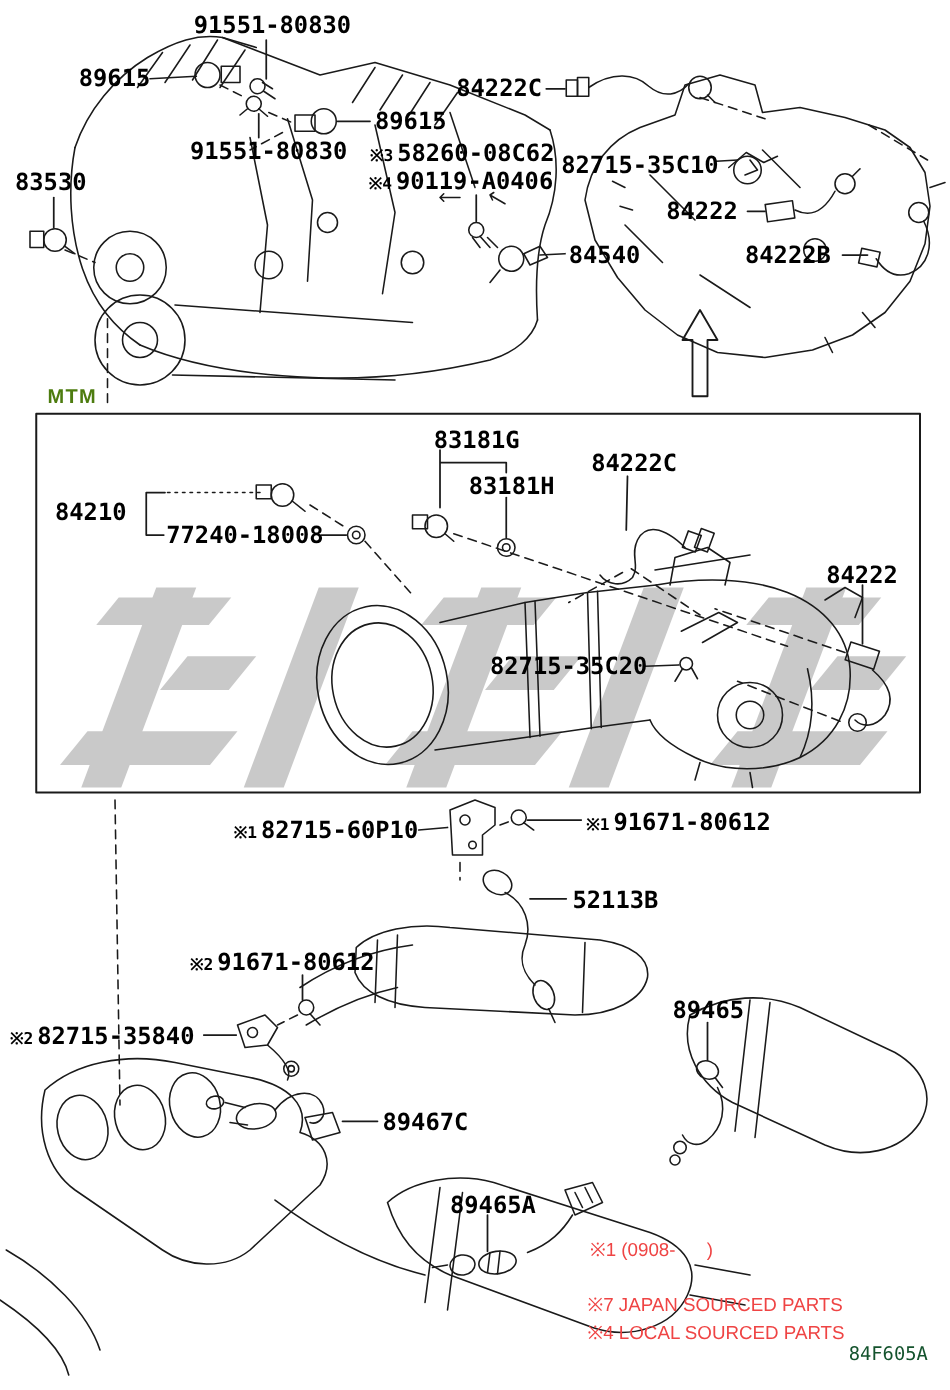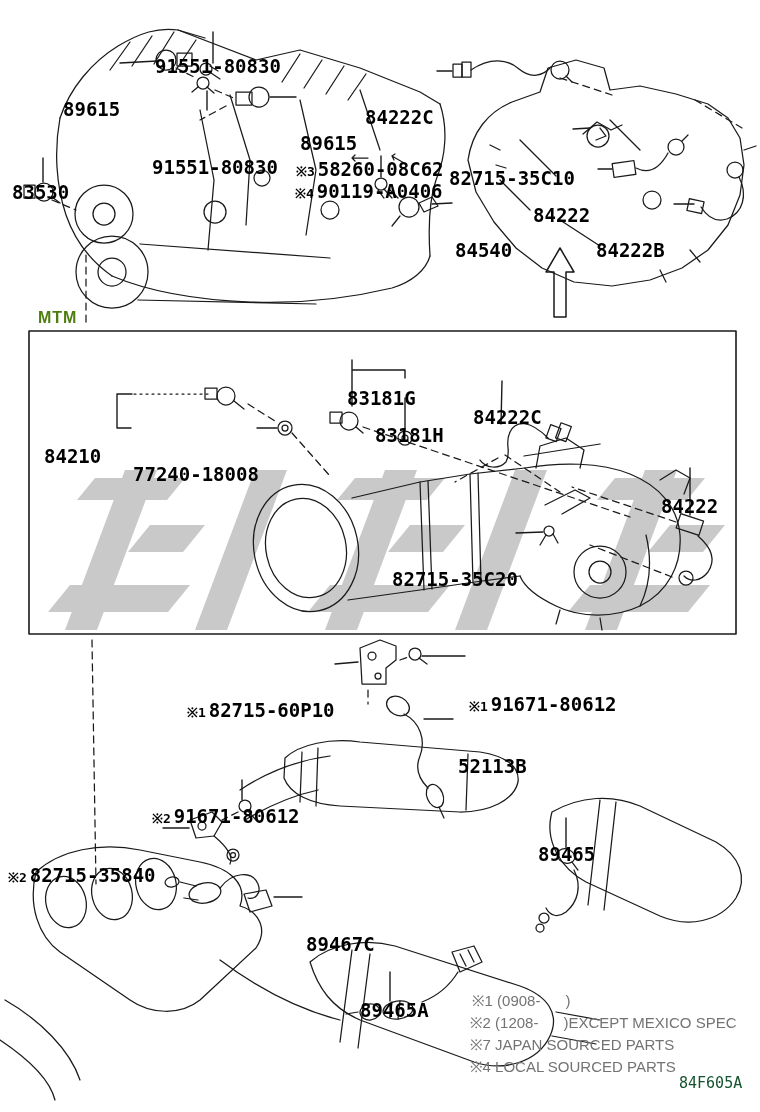--- a/index.html
+++ b/index.html
@@ -1,24 +1,24 @@
 <!DOCTYPE html>
 <html><head>
 <meta charset="utf-8">
 <style>
   html,body{margin:0;padding:0;background:#fff;}
   #stage{position:relative;width:760px;height:1112px;background:#fff;overflow:hidden;
          font-family:"DejaVu Sans Mono",monospace;}
   #lineart{position:absolute;left:0;top:0;}
   .pn{position:absolute;font:bold 19px "DejaVu Sans Mono",monospace;color:#000;
-      white-space:nowrap;line-height:1;letter-spacing:0;margin-top:46px;}
+      white-space:nowrap;line-height:1;letter-spacing:0;}
   .pn .pre{font-size:13px;font-weight:bold;margin-right:3px;}
   .tag{position:absolute;font:600 16px "Liberation Sans",sans-serif;color:#4d7c0f;
        letter-spacing:1px;line-height:1;}
-  .note{position:absolute;font:15px "Liberation Sans",sans-serif;color:#737373;
+  .note{position:absolute;font:15px "Liberation Sans",sans-serif;color:#ef4444;
         white-space:pre;line-height:1;}
   .figcode{position:absolute;font:15px "DejaVu Sans Mono",monospace;color:#14532d;line-height:1;}
 </style>
 </head>
 <body>
 
 <div id="stage">
 
 <svg id="lineart" width="760" height="1112" viewBox="0 0 760 1112">
 
@@ -291,19 +291,18 @@
   <div class="pn" style="left:187px;top:655px"><span class="pre">※1</span><span>82715-60P10</span></div>
   <div class="pn" style="left:469px;top:649px"><span class="pre">※1</span><span>91671-80612</span></div>
   <div class="pn" style="left:458px;top:711px">52113B</div>
   <div class="pn" style="left:152px;top:761px"><span class="pre">※2</span><span>91671-80612</span></div>
   <div class="pn" style="left:8px;top:820px"><span class="pre">※2</span><span>82715-35840</span></div>
   <div class="pn" style="left:538px;top:799px">89465</div>
   <div class="pn" style="left:306px;top:889px">89467C</div>
   <div class="pn" style="left:360px;top:955px">89465A</div>
 
   <div class="note" style="left:472px;top:993px">※1 (0908-      )</div>
-  <div class="note" style="left:470px;top:1015px">※2 (1208-      )EXCEPT MEXICO SPEC</div>
   <div class="note" style="left:470px;top:1037px">※7 JAPAN SOURCED PARTS</div>
   <div class="note" style="left:470px;top:1059px">※4 LOCAL SOURCED PARTS</div>
 
   <div class="figcode" style="left:679px;top:1076px">84F605A</div>
 
 </div>
 
 </body></html>

